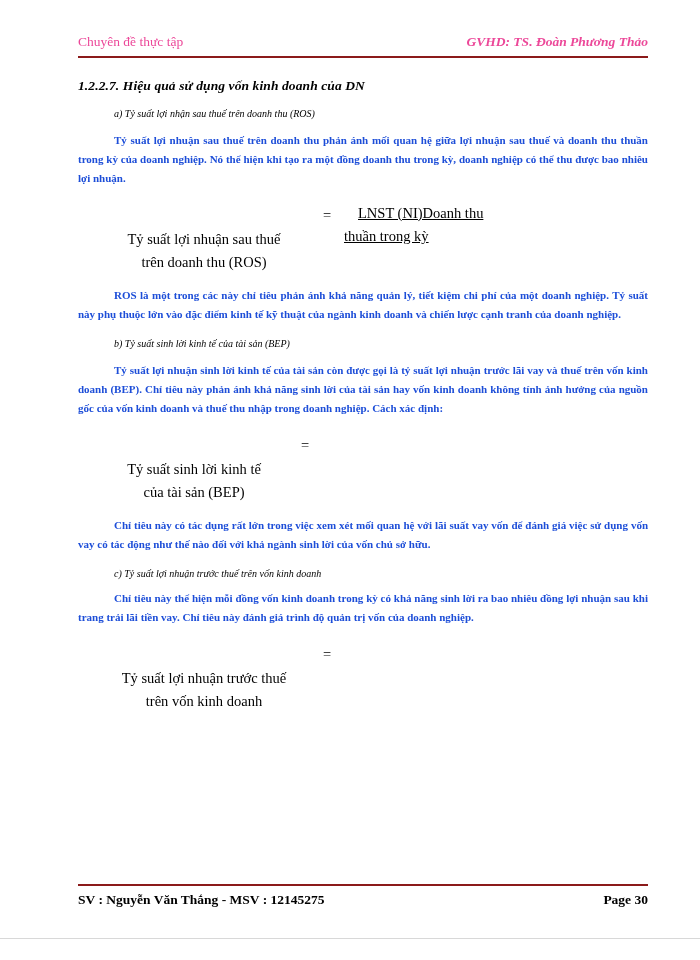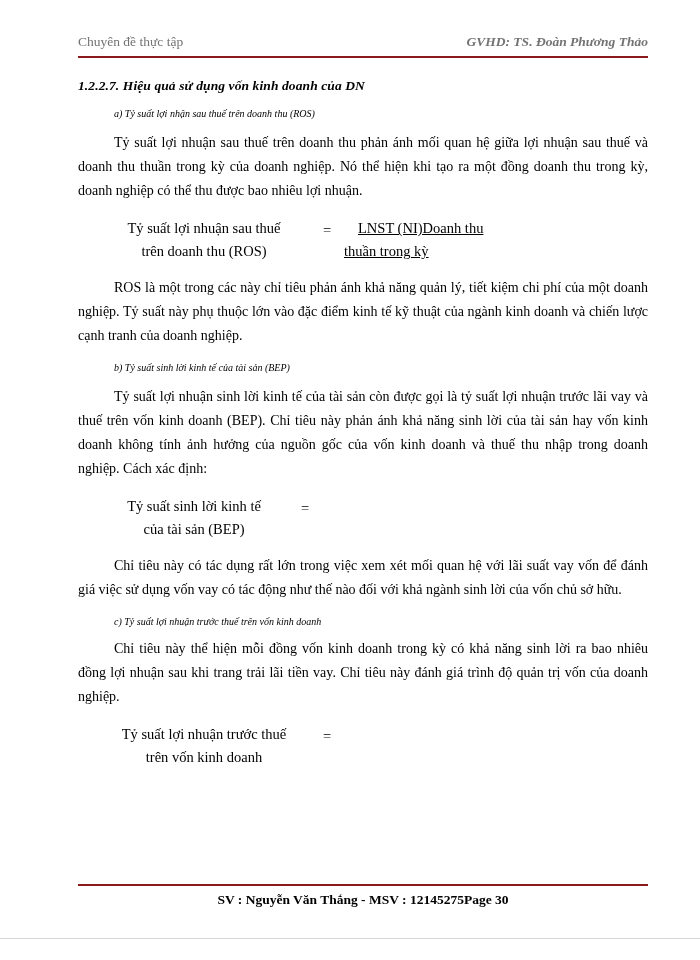--- a/index.html
+++ b/index.html
@@ -41,21 +41,21 @@
     top: 34px;
     width: 570px;
   }
 
   
   .header {
     display: flex;
     justify-content: space-between;
     align-items: baseline;
     font-size: 13.5px;
-    color: #737373;
+    color: #ec4899;
   }
   .header .left {
     font-family: "Liberation Serif", serif;
   }
   .header .right {
     font-weight: bold;
     font-style: italic;
   }
   .rule {
     margin-top: 6px;
@@ -77,46 +77,47 @@
     letter-spacing: 0.1px;
   }
   .sub-title {
     margin-top: 14px;
     margin-left: 36px;
     font-style: italic;
     font-size: 10px;
   }
   p.para {
     margin: 12px 0 0 0;
-    font-size: 14px;
+    font-size: 11px;
     line-height: 1.72;
     text-align: justify;
     text-indent: 36px;
-    color: #000000;
+    color: #1d4ed8;
+    font-weight: bold;
   }
   p.para.tight {
     margin-top: 10px;
   }
 
   
   .formula {
     margin-top: 14px;
     margin-bottom: 6px;
     display: flex;
     align-items: flex-start;
     font-size: 14.5px;
     line-height: 1.6;
   }
   .formula .lhs {
     width: 232px;
     text-align: center;
     padding-left: 20px;
     box-sizing: border-box;
   }
-  .formula .lhs .l1 { display: block; }
+  .formula .lhs .l1 { display: block; margin-top: 26px; }
   .formula .lhs .l2 { display: block; }
   .formula .eq {
     width: 34px;
     text-align: center;
     padding-top: 2px;
   }
   .formula .rhs {
     flex: 1;
     text-decoration: underline;
   }
@@ -127,21 +128,21 @@
 
   
   .footer {
     position: absolute;
     left: 78px;
     top: 884px;
     width: 570px;
   }
   .footer-row {
     display: flex;
-    justify-content: center;
+    justify-content: space-between;
     align-items: baseline;
     font-size: 13.5px;
     font-weight: bold;
   }
 </style>
 </head>
 <body>
 
 <div class="page">
   <div class="sheet">

